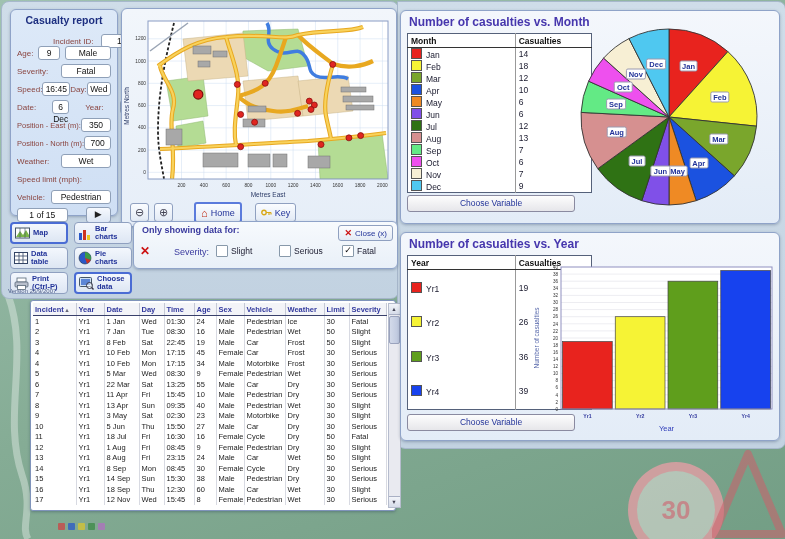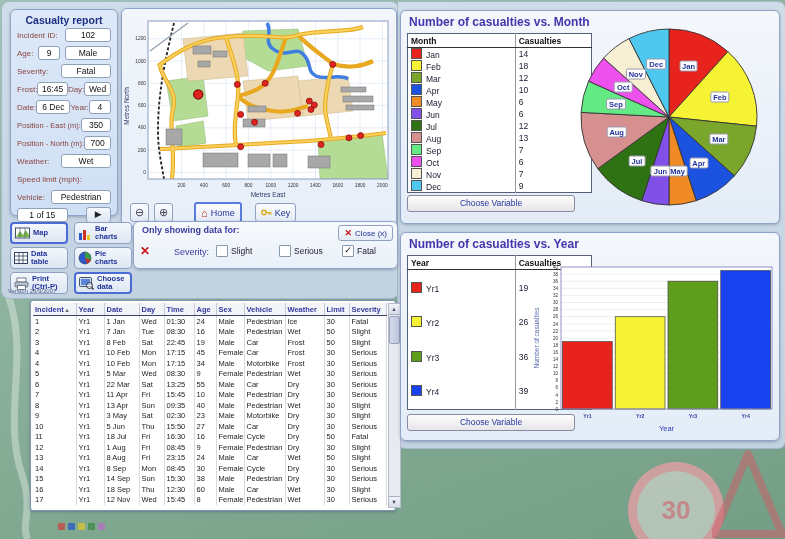--- a/index.html
+++ b/index.html
@@ -91,40 +91,40 @@
   </svg>
   <div class="deco tinybits" style="left:58px;top:516px;">
     <span style="background:#c44;"></span><span style="background:#2a58c8;"></span><span style="background:#d8c630;"></span><span style="background:#3c8a46;"></span><span style="background:#b070c0;"></span>
   </div>
 
   <div class="backdrop bl"></div>
   <div class="backdrop br"></div>
 
   <div class="panel form-panel">
     <div class="form-title">Casualty report</div>
-    <div class="frow" style="top:18px;">
+    <div class="frow" style="top:24px;margin-left:36px;">
       <span class="flabel">Incident ID:</span>
       <span class="fbox" style="width:44px;">102</span>
     </div>
     <div class="frow" style="top:36px;">
       <span class="flabel">Age:</span>
       <span class="fbox" style="width:20px;">9</span>
       <span class="fbox" style="width:44px;">Male</span>
     </div>
     <div class="frow" style="top:54px;">
       <span class="flabel">Severity:</span>
       <span class="fbox" style="width:48px;">Fatal</span>
     </div>
     <div class="frow" style="top:72px;">
-      <span class="flabel">Frost:</span>
+      <span class="flabel">Speed:</span>
       <span class="fbox" style="width:30px;">16:45</span>
       <span class="flabel">Day:</span>
       <span class="fbox" style="width:26px;">Wed</span>
     </div>
-    <div class="frow" style="top:90px;">
+    <div class="frow" style="top:90px;gap:16px;">
       <span class="flabel">Date:</span>
       <span class="fbox" style="width:32px;">6 Dec</span>
       <span class="flabel">Year:</span>
       <span class="fbox" style="width:20px;">4</span>
     </div>
     <div class="frow" style="top:108px;">
       <span class="flabel" style="font-size:7.5px;">Position - East (m):</span>
       <span class="fbox" style="width:28px;">350</span>
     </div>
     <div class="frow" style="top:126px;">

